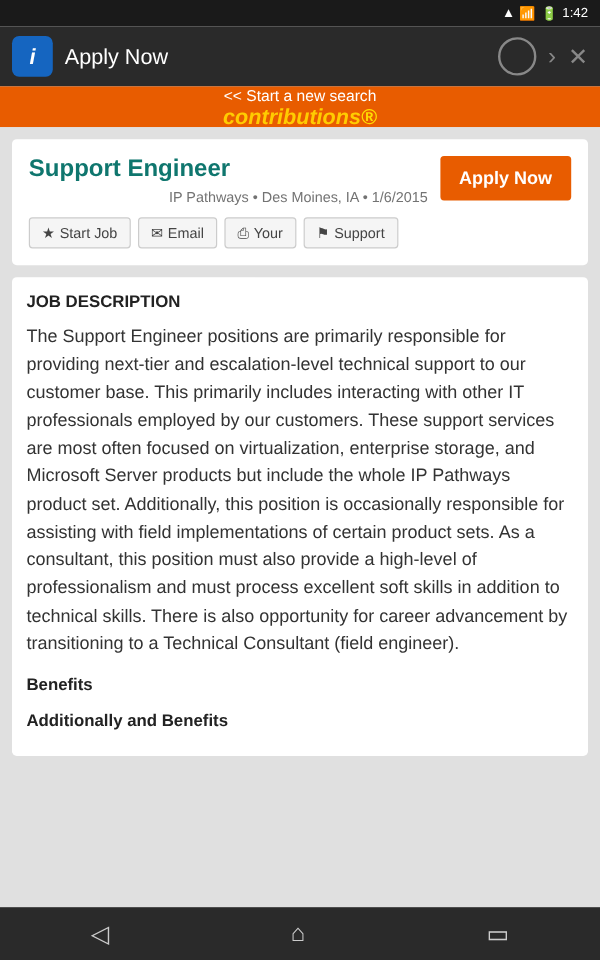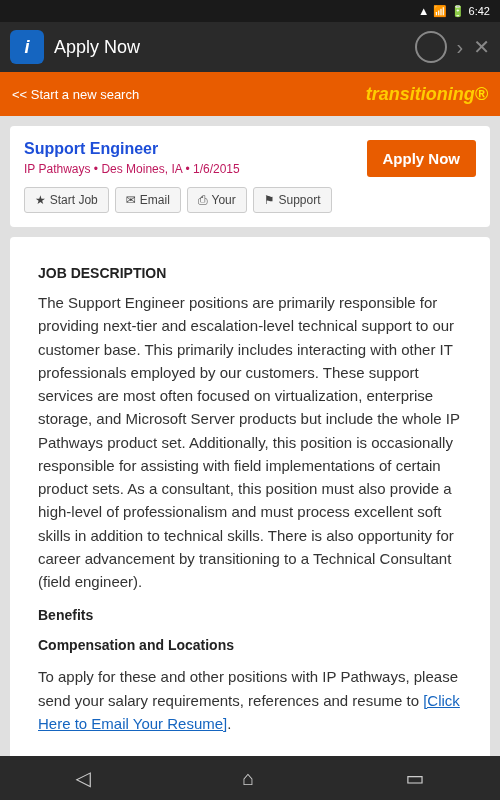--- a/index.html
+++ b/index.html
@@ -73,25 +73,26 @@
     .nav-close {
       color: #888;
       font-size: 20px;
       flex-shrink: 0;
       cursor: pointer;
     }
 
     
     .orange-bar {
       background: #e85c00;
-      height: 44px;
+      height: 34px;
       display: flex;
       align-items: center;
       justify-content: space-between;
       padding: 0 12px;
+      flex-direction: column;
     }
     .new-search-link {
       color: white;
       font-size: 13px;
       text-decoration: none;
     }
     .careerbuilder-logo {
       color: white;
       font-size: 18px;
       font-weight: bold;
@@ -118,28 +119,29 @@
     }
     .job-header {
       display: flex;
       justify-content: space-between;
       align-items: flex-start;
     }
     .job-title-section {
       flex: 1;
     }
     .job-title {
-      font-size: 16px;
-      font-weight: bold;
-      color: #1d4ed8;
+      font-size: 20px;
+      font-weight: bold;
+      color: #0f766e;
       margin-bottom: 4px;
     }
     .job-meta {
       font-size: 12px;
-      color: #be185d;
+      color: #737373;
+      text-align: right;
     }
     .apply-btn {
       background: #e85c00;
       color: white;
       border: none;
       padding: 10px 16px;
       font-size: 15px;
       font-weight: bold;
       border-radius: 3px;
       cursor: pointer;
@@ -165,21 +167,21 @@
       cursor: pointer;
     }
     .action-btn-icon {
       font-size: 12px;
     }
 
     
     .desc-card {
       background: white;
       border-radius: 4px;
-      padding: 28px;
+      padding: 12px;
     }
     .section-title {
       font-size: 14px;
       font-weight: bold;
       color: #222;
       margin-bottom: 10px;
       margin-top: 14px;
     }
     .section-title:first-child {
       margin-top: 0;
@@ -213,38 +215,38 @@
     }
   </style>
 </head>
 <body>
 
 <div class="status-bar">
   <div class="status-icons">
     <span>▲</span>
     <span>📶</span>
     <span>🔋</span>
-    <span>6:42</span>
+    <span>1:42</span>
   </div>
 </div>
 
 <div class="top-nav">
   <div class="app-icon">
     <span>i</span>
   </div>
   <span class="nav-title">Apply Now</span>
   <div class="nav-circle"></div>
   <span class="nav-arrow">›</span>
   <span class="nav-close">✕</span>
 </div>
 
 <div class="orange-bar">
   <span class="new-search-link">&lt;&lt; Start a new search</span>
   <span class="careerbuilder-logo">
-    <span>transitioning</span><span style="color:#ffdd00;">®</span>
+    <span>contributions</span><span style="color:#ffdd00;">®</span>
   </span>
 </div>
 
 <div class="main-content">
 
   <div class="job-card">
     <div class="job-header">
       <div class="job-title-section">
         <div class="job-title">Support Engineer</div>
         <div class="job-meta">
@@ -276,25 +278,22 @@
       </button>
     </div>
   </div>
 
   <div class="desc-card">
     <div class="section-title">JOB DESCRIPTION</div>
     <p class="desc-text">The Support Engineer positions are primarily responsible for providing next-tier and escalation-level technical support to our customer base. This primarily includes interacting with other IT professionals employed by our customers. These support services are most often focused on virtualization, enterprise storage, and Microsoft Server products but include the whole IP Pathways product set. Additionally, this position is occasionally responsible for assisting with field implementations of certain product sets. As a consultant, this position must also provide a high-level of professionalism and must process excellent soft skills in addition to technical skills. There is also opportunity for career advancement by transitioning to a Technical Consultant (field engineer).</p>
 
     <div class="section-title">Benefits</div>
 
-    <div class="section-title">Compensation and Locations</div>
-
-    <p class="desc-text" style="margin-top:12px;">
-      <span>To apply for these and other positions with IP Pathways, please send your salary requirements, references and resume to </span><a class="link-text">[Click Here to Email Your Resume]</a><span>.</span>
-    </p>
+    <div class="section-title">Additionally and Benefits</div>
+
   </div>
 
 </div>
 
 <div class="bottom-nav">
   <span class="bottom-nav-btn">◁</span>
   <span class="bottom-nav-btn">⌂</span>
   <span class="bottom-nav-btn">▭</span>
 </div>
 

